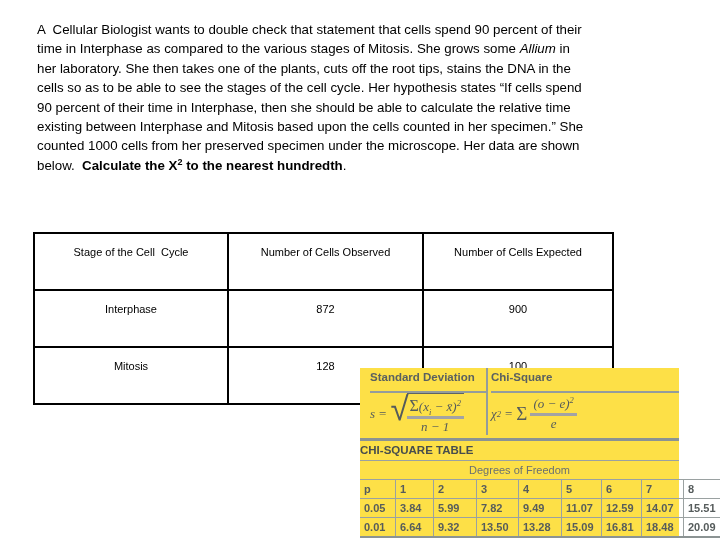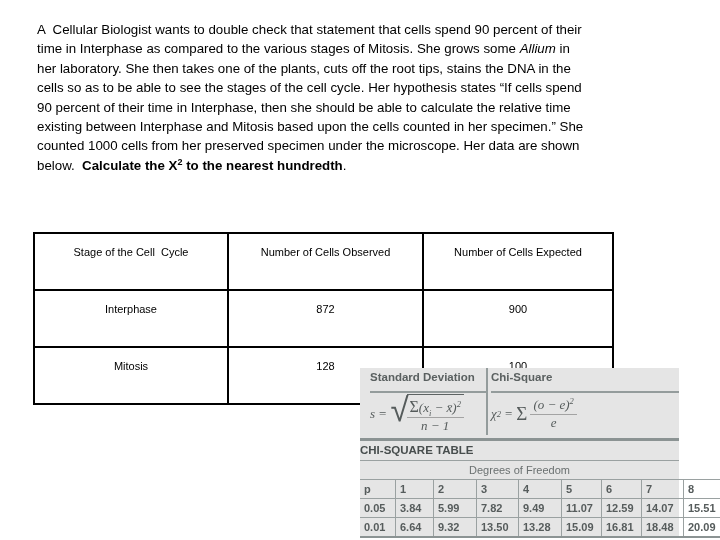--- a/index.html
+++ b/index.html
@@ -14,36 +14,36 @@
   .problem sup{font-size:9px;font-weight:bold;vertical-align:super;line-height:0;}
 
   
   .data-table{position:absolute;left:33px;top:232px;border-collapse:collapse;
               table-layout:fixed;font-size:11px;color:#000;}
   .data-table td{border:2px solid #000;vertical-align:top;text-align:center;
                  padding-top:12px;height:42px;white-space:pre-wrap;}
   .c1{width:190px;} .c2{width:191px;} .c3{width:186px;}
 
   
-  .stats-figure{position:absolute;left:360px;top:368px;width:319px;background:#e5e5e5;
+  .stats-figure{position:absolute;left:360px;top:368px;width:319px;background:#fde047;
                 color:#565c5c;font-family:"Liberation Sans",sans-serif;}
   .formula-row{display:flex;width:100%;}
   .fcell{box-sizing:border-box;}
   .fcell.left{width:126px;padding-left:10px;}
   .fcell.right{width:193px;border-left:2px solid #949c9c;padding-left:3px;}
   .fheader{height:20px;padding-top:3px;font-size:11.5px;font-weight:bold;color:#5a6060;}
   .hrule{height:2px;background:#949c9c;}
   .fbody{height:42px;display:flex;align-items:center;font-size:13px;color:#555b5b;}
   .var{font-family:"Liberation Serif",serif;font-style:italic;}
   .eq{margin:0 4px;font-family:"Liberation Serif",serif;}
   .sigma{font-family:"Liberation Serif",serif;font-style:normal;font-size:16px;}
   .fbody sup{font-size:8.5px;font-family:"Liberation Serif",serif;font-style:italic;line-height:0;}
   .fbody sub{font-size:8.5px;font-family:"Liberation Serif",serif;font-style:italic;line-height:0;}
   .frac{display:inline-block;vertical-align:middle;text-align:center;line-height:1.25;}
-  .num{display:block;border-bottom:1px solid #a3a3a3;padding:0 3px;}
+  .num{display:block;border-bottom:3px solid #a3a3a3;padding:0 3px;}
   .den{display:block;}
   .sqrt{display:inline-flex;align-items:flex-start;}
   .radsign{font-size:33px;line-height:0.95;font-style:normal;margin-right:-2px;color:#555b5b;}
   .radicand{border-top:1.5px solid #5d6363;padding-top:2px;}
 
   .thick-rule{height:3px;background:#8b9393;margin-top:3px;}
   .cs-title{height:16px;padding-top:3px;text-align:left;font-size:11.5px;font-weight:bold;
             color:#474d4d;border-bottom:1px solid #9aa1a1;}
   .cs-subtitle{height:15px;padding-top:3px;text-align:center;font-size:11px;color:#6a7070;}
 

